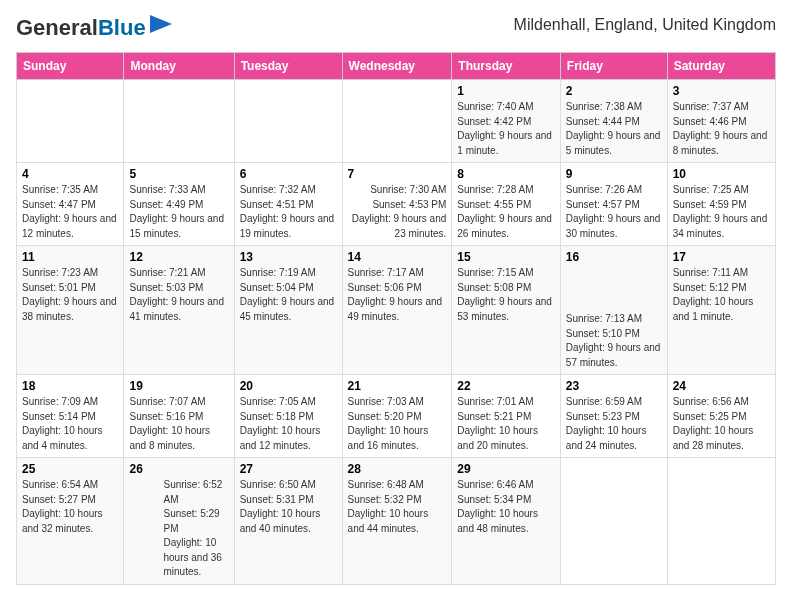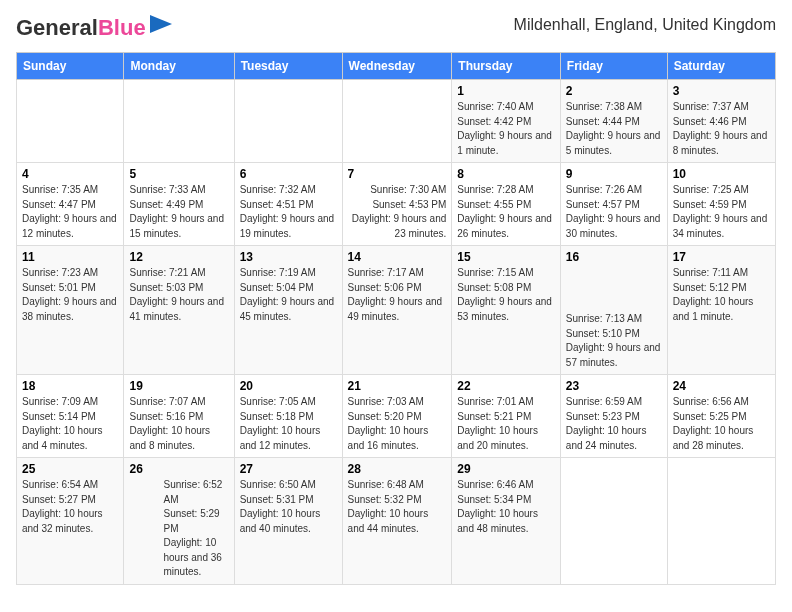--- a/index.html
+++ b/index.html
@@ -20,41 +20,41 @@
       display: flex;
       flex-direction: column;
       align-items: flex-start;
     }
     .logo-text {
       font-size: 22px;
       font-weight: bold;
       color: #333;
       line-height: 1.1;
     }
-    .logo-text span.blue { color: #ec4899; }
+    .logo-text span.blue { color: #0369a1; }
     .title-area {
       text-align: right;
     }
     .month-title {
       font-size: 34px;
       font-weight: bold;
       color: #333;
     }
     .location-title {
       font-size: 16px;
       color: #333;
       font-weight: normal;
     }
     table {
       width: 100%;
       border-collapse: collapse;
       font-size: 10.5px;
     }
     thead tr th {
-      background: #3b82f6;
+      background: #ec4899;
       color: #fff;
       text-align: left;
       padding: 6px 6px;
       font-size: 12px;
       font-weight: bold;
       border: 1px solid #ccc;
     }
     tbody tr td {
       border: 1px solid #ddd;
       vertical-align: top;

